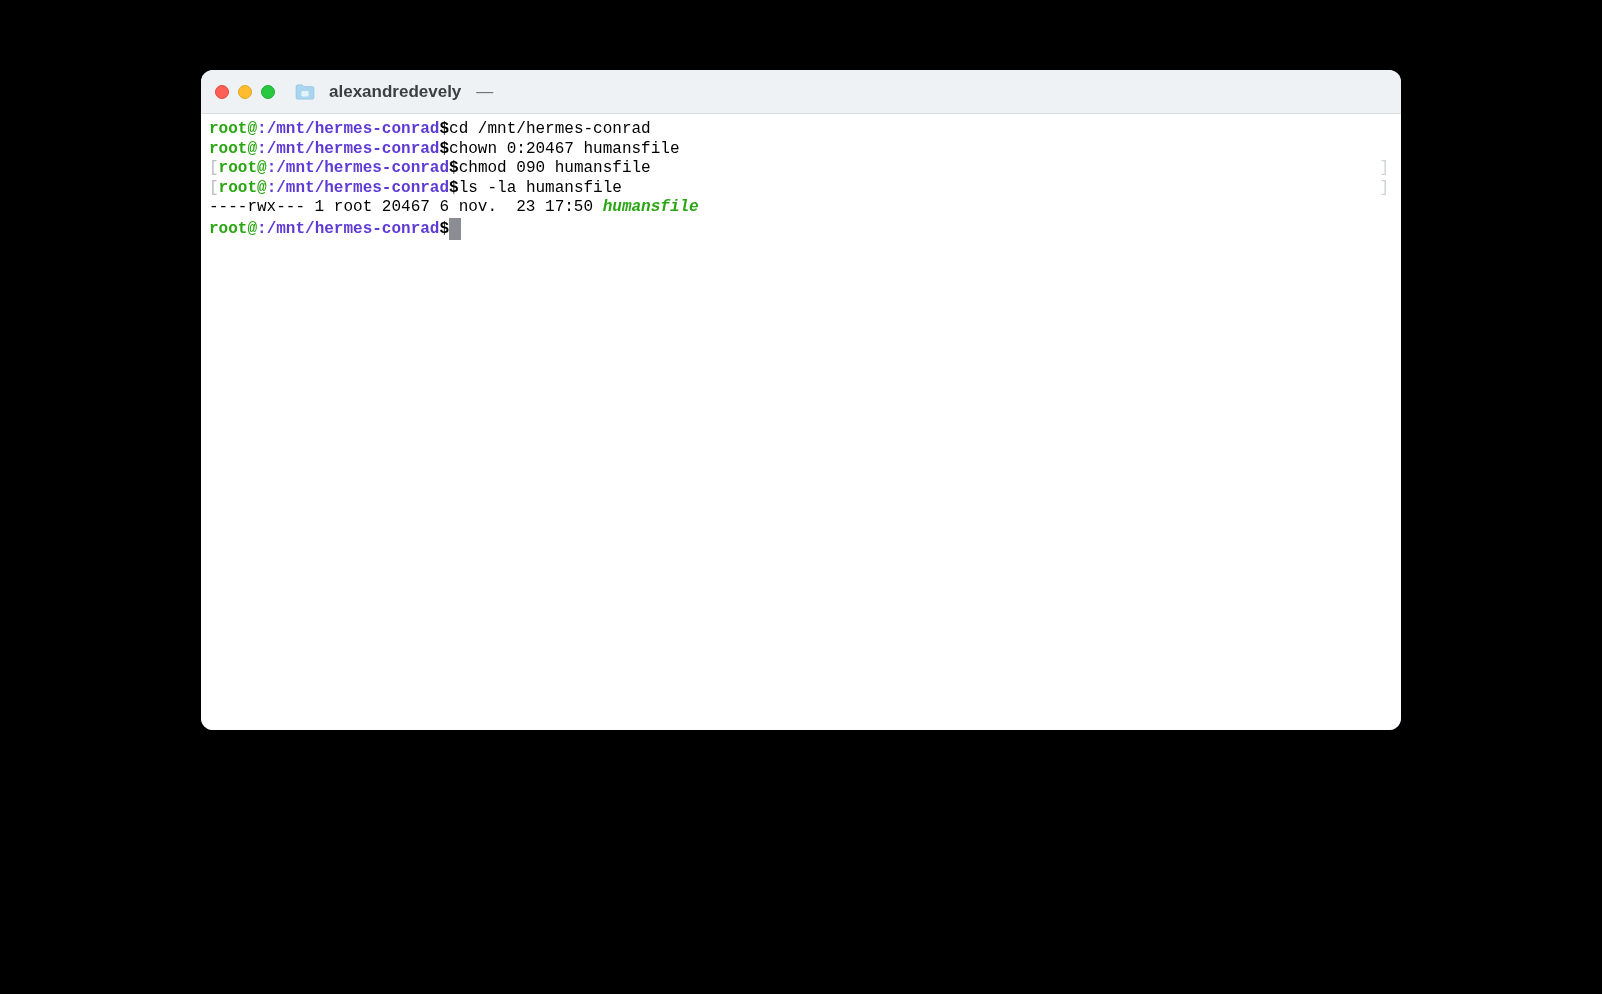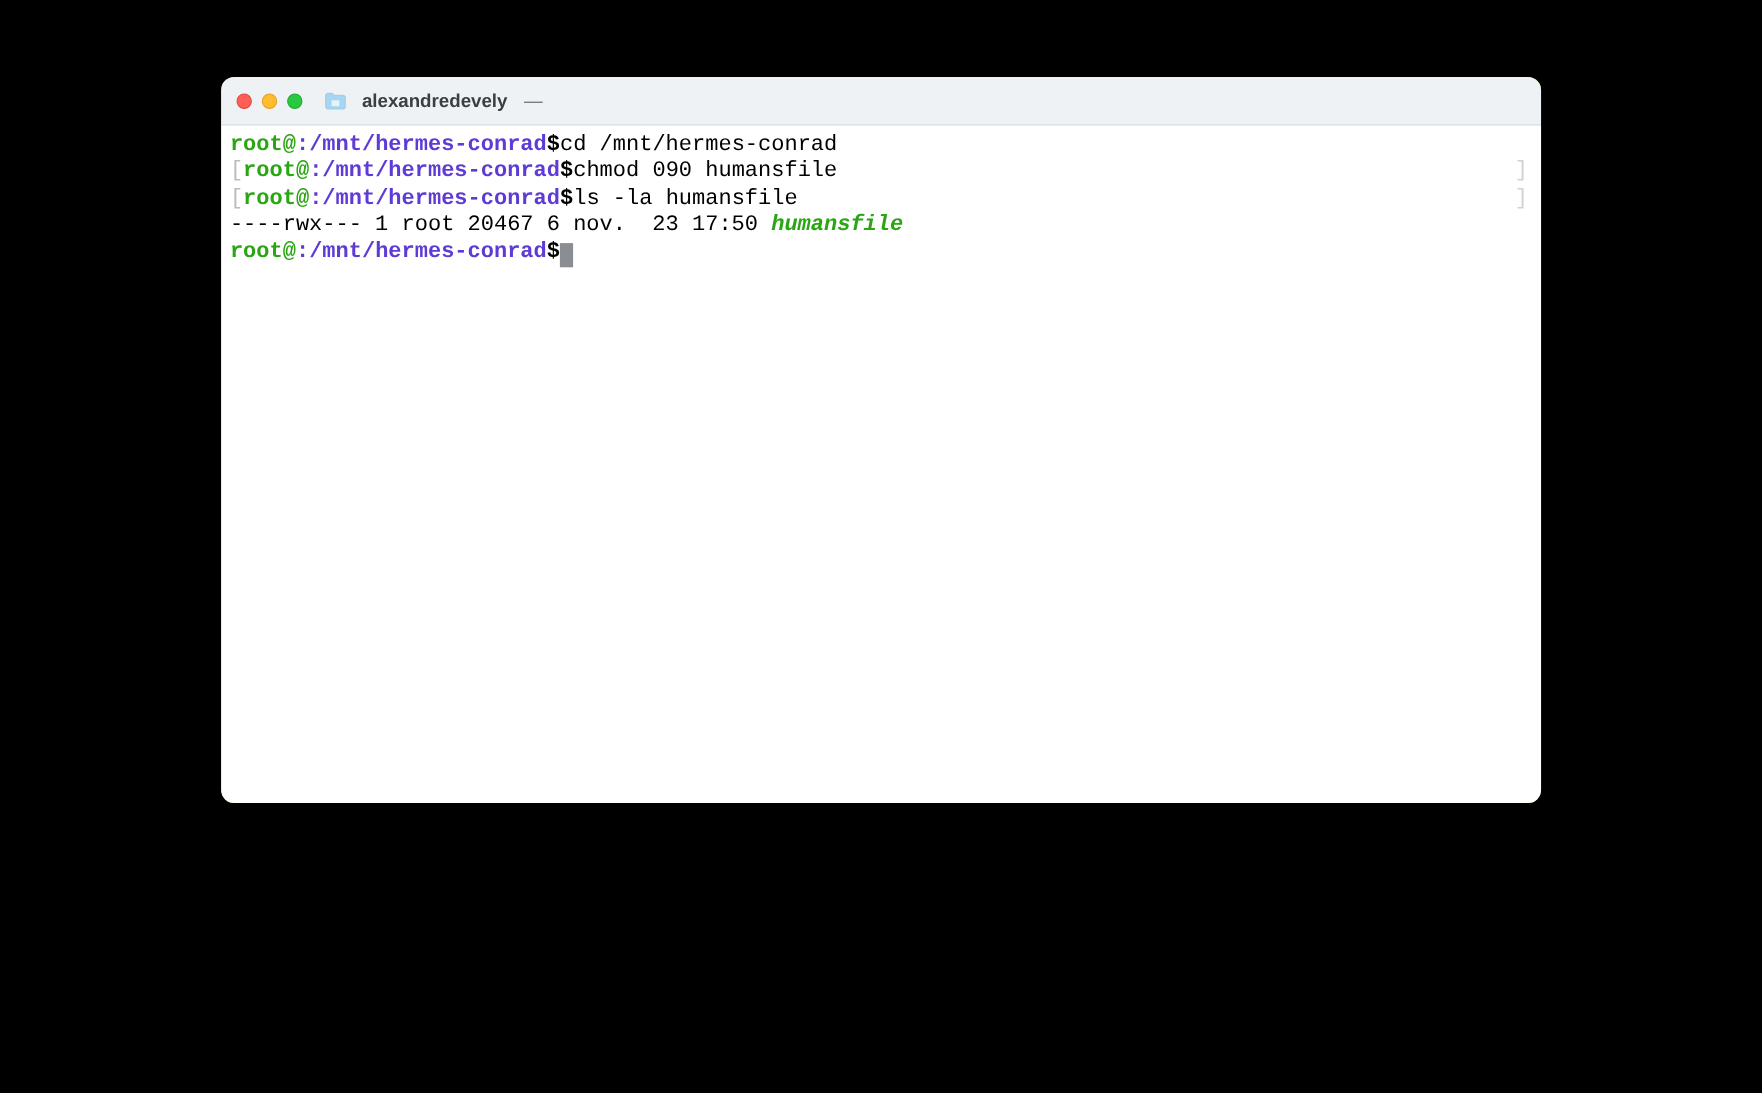--- a/index.html
+++ b/index.html
@@ -13,21 +13,21 @@
       height: 994px;
       display: flex;
       align-items: flex-start;
       justify-content: center;
       padding-top: 70px;
       font-family: "SF Mono", Menlo, Monaco, "Courier New", monospace;
     }
     .window {
       width: 1200px;
       height: 660px;
-      background: #84cc16;
+      background: #c4b5fd;
       border-radius: 12px;
       overflow: hidden;
       box-shadow: 0 20px 60px rgba(0,0,0,0.5);
       display: flex;
       flex-direction: column;
     }
     .titlebar {
       height: 44px;
       background: #eef2f4;
       display: flex;
@@ -71,21 +71,21 @@
     .title-dash {
       font-family: -apple-system, BlinkMacSystemFont, "Segoe UI", sans-serif;
       font-size: 17px;
       color: #6b7075;
       margin-left: 6px;
     }
     .terminal-body {
       flex: 1;
       background: #ffffff;
       padding: 6px 8px;
-      font-size: 20px;
+      font-size: 16px;
       line-height: 1.22;
       color: #000000;
       overflow: hidden;
       position: relative;
     }
     .line {
       white-space: pre;
       position: relative;
     }
     .prompt-user { color: #2aa613; font-weight: bold; }
@@ -123,18 +123,19 @@
         <path d="M2 4 C2 3 3 2 4 2 L9 2 L11 4 L20 4 C21 4 22 5 22 6 L22 16 C22 17 21 18 20 18 L4 18 C3 18 2 17 2 16 Z" fill="#a8d5f0" stroke="#7fb8dd" stroke-width="0.5"></path>
         <rect x="8" y="9" width="8" height="6" rx="1" fill="#ffffff" opacity="0.7"></rect>
       </svg>
     </div>
     <span class="title-text">alexandredevely</span>
     <span class="title-dash">—</span>
   </div>
 
   <div class="terminal-body">
     <div class="line"><span class="prompt-user">root@</span><span class="prompt-path">:</span><span class="prompt-path">/mnt/hermes-conrad</span><span class="prompt-dollar">$</span><span class="cmd">cd /mnt/hermes-conrad</span></div>
+    <div class="line"><span class="prompt-user">root@</span><span class="prompt-path">:</span><span class="prompt-path">/mnt/hermes-conrad</span><span class="prompt-dollar">$</span><span class="cmd">chown 0:20467 humansfile</span></div>
     <div class="line"><span class="bracket-dim">[</span><span class="prompt-user">root@</span><span class="prompt-path">:</span><span class="prompt-path">/mnt/hermes-conrad</span><span class="prompt-dollar">$</span><span class="cmd">chmod 090 humansfile</span><span class="right-bracket">]</span></div>
     <div class="line"><span class="bracket-dim">[</span><span class="prompt-user">root@</span><span class="prompt-path">:</span><span class="prompt-path">/mnt/hermes-conrad</span><span class="prompt-dollar">$</span><span class="cmd">ls -la humansfile</span><span class="right-bracket">]</span></div>
     <div class="line"><span class="cmd">----rwx--- 1 root 20467 6 nov.  23 17:50 </span><span class="filename-green">humansfile</span></div>
     <div class="line"><span class="prompt-user">root@</span><span class="prompt-path">:</span><span class="prompt-path">/mnt/hermes-conrad</span><span class="prompt-dollar">$</span><span class="cursor-block"></span></div>
   </div>
 </div>
 
 </body></html>

